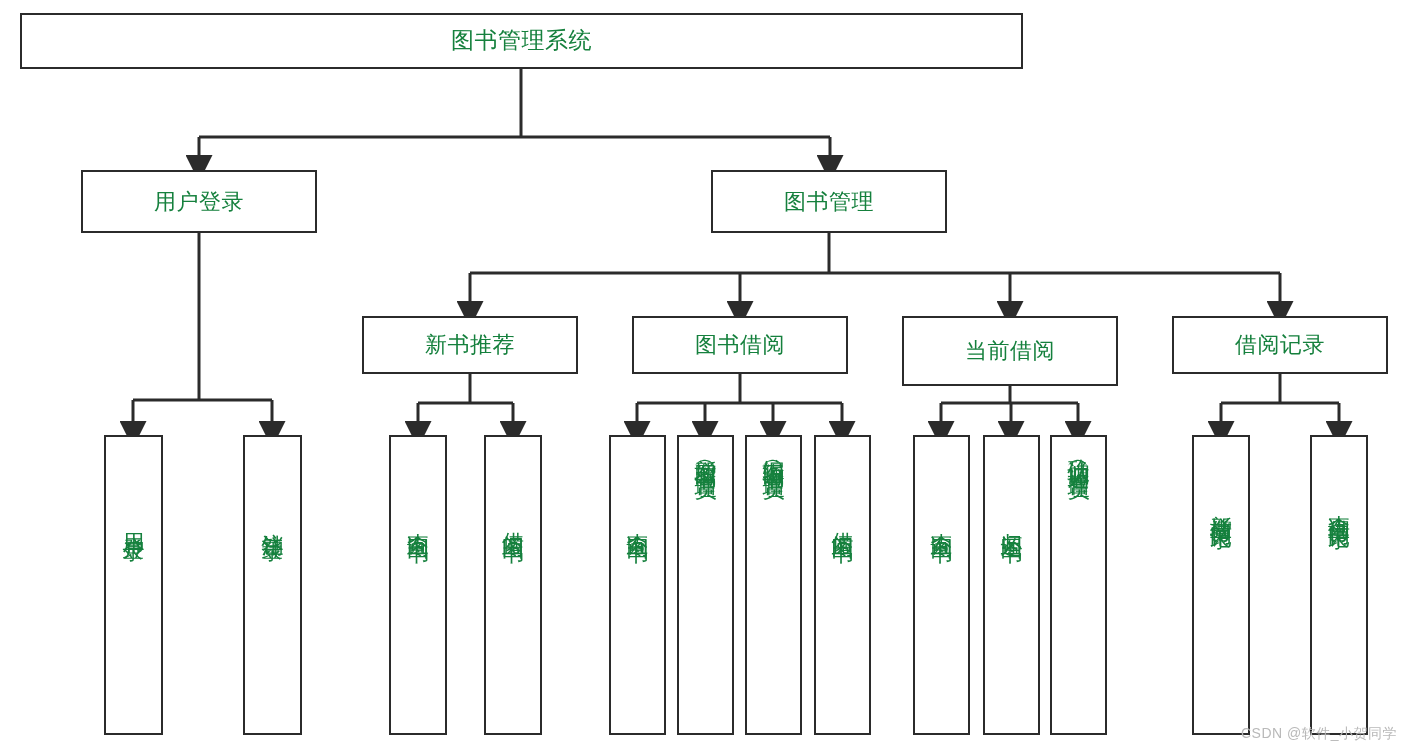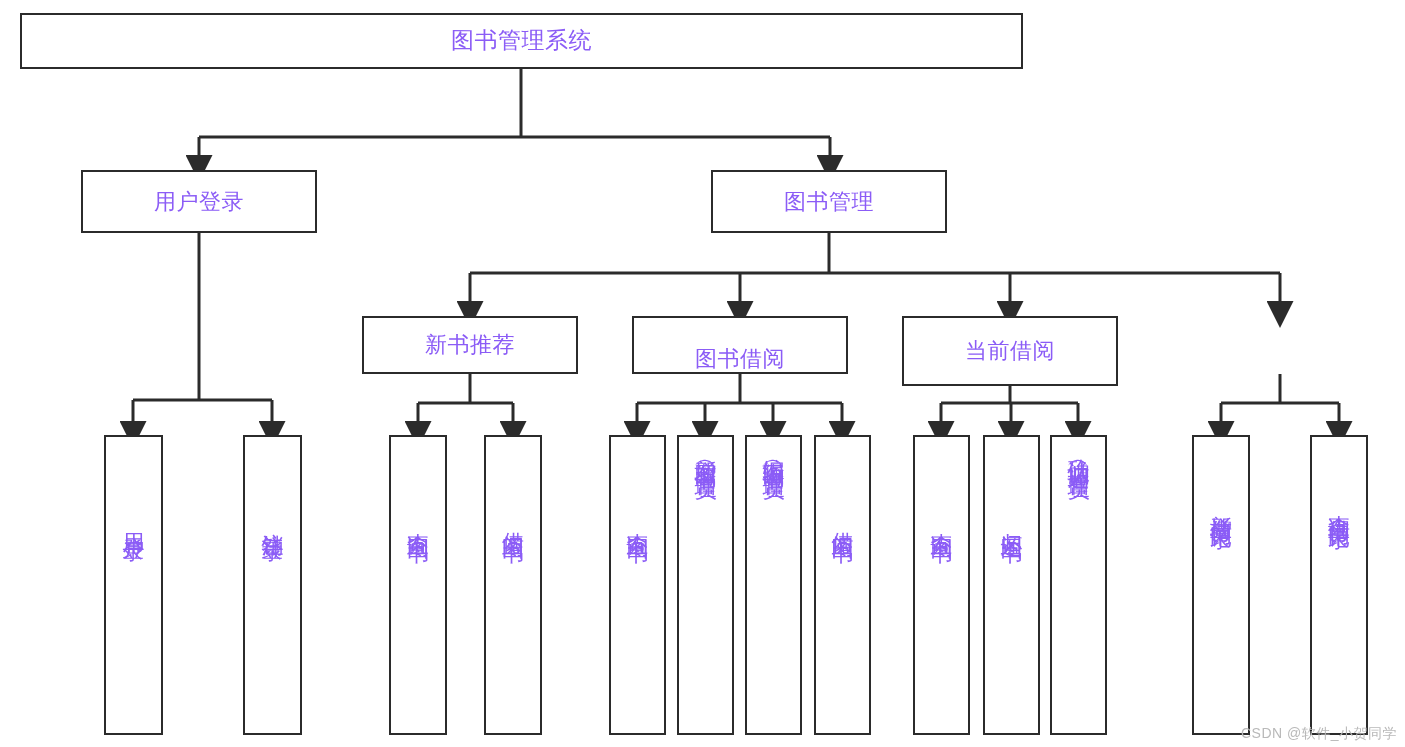--- a/index.html
+++ b/index.html
@@ -25,21 +25,21 @@
     display: flex;
     align-items: center;
     justify-content: center;
     color: #1a1a1a;
   }
   .node-label {
     display: block;
     text-align: center;
     line-height: 1.18;
     white-space: pre;
-    color: #8b5cf6;
+    color: #15803d;
   }
   
   .h-node .node-label {
     writing-mode: horizontal-tb;
     font-size: 22px;
     letter-spacing: 0.5px;
   }
   .root .node-label { font-size: 23px; }
   
   .v-node {
@@ -136,26 +136,29 @@
   <div class="node h-node" style="left:81px; top:170px; width:236px; height:63px;">
     <span class="node-label">用户登录</span>
   </div>
   <div class="node h-node" style="left:711px; top:170px; width:236px; height:63px;">
     <span class="node-label">图书管理</span>
   </div>
 
   <div class="node h-node" style="left:362px; top:316px; width:216px; height:58px;">
     <span class="node-label">新书推荐</span>
   </div>
-  <div class="node h-node" style="left:632px; top:316px; width:216px; height:58px;align-items:flex-end;">
+  <div class="node h-node" style="left:632px; top:316px; width:216px; height:58px;">
     <span class="node-label">图书借阅</span>
   </div>
   <div class="node h-node" style="left:902px; top:316px; width:216px; height:70px;">
     <span class="node-label">当前借阅</span>
   </div>
+  <div class="node h-node" style="left:1172px; top:316px; width:216px; height:58px;">
+    <span class="node-label">借阅记录</span>
+  </div>
 
   <div class="node v-node pad-mid" style="left:104px; top:435px; width:59px; height:300px;">
     <span class="node-label">用户登录</span>
   </div>
   <div class="node v-node pad-mid" style="left:243px; top:435px; width:59px; height:300px;">
     <span class="node-label">注销登录</span>
   </div>
 
   <div class="node v-node pad-mid" style="left:389px; top:435px; width:58px; height:300px;">
     <span class="node-label">查询图书</span>

